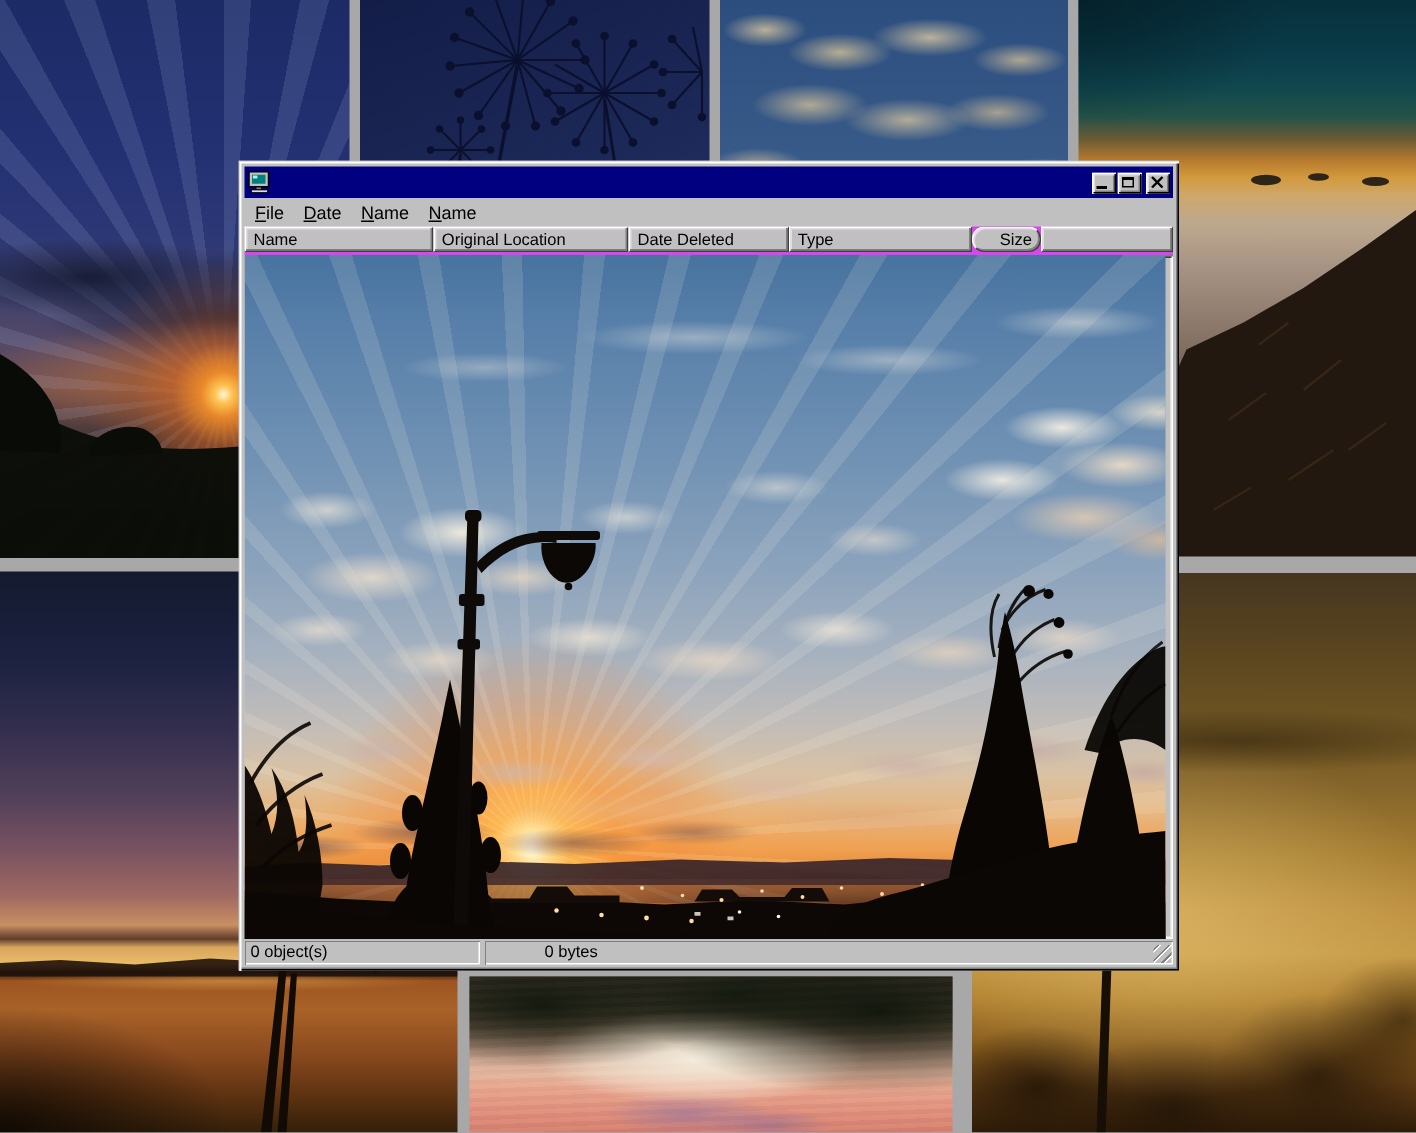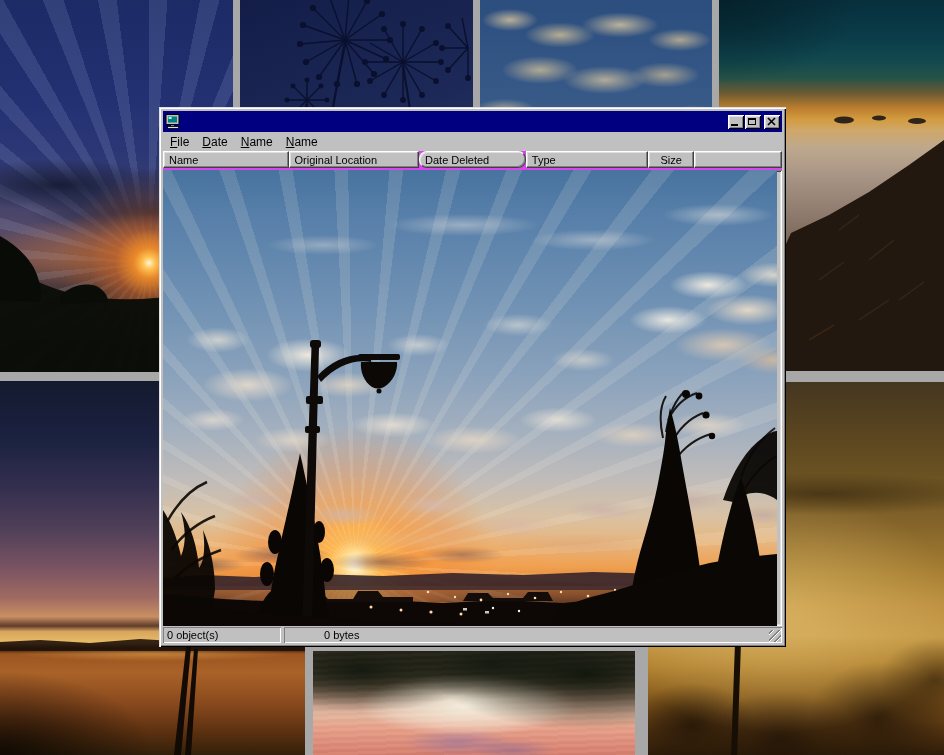--- a/index.html
+++ b/index.html
@@ -90,21 +90,21 @@
   .g-min{position:absolute;left:3px;bottom:3px;width:7px;height:2px;background:#000;}
   .g-max{position:absolute;left:3px;top:3px;width:8px;height:7px;border:1px solid #000;border-top-width:2px;box-sizing:border-box;}
   .g-x{position:absolute;left:3px;top:2px;}
   .menubar{height:18px;display:flex;align-items:flex-end;padding-left:1px;margin:0 1px;}
   .menu-item{font-size:12px;color:#000;padding:1px 7px 2px 6px;cursor:default;}
   .menu-item::first-letter{text-decoration:underline;}
   .headerrow{height:19px;display:flex;margin:0 1px;background:#d946ef;}
   .hcell{height:17px;box-sizing:border-box;background:#c0c0c0;font-size:11px;color:#000;
     padding:2px 5px 0 5px;border:1px solid;border-color:#fff #404040 #404040 #fff;
     box-shadow:inset -1px -1px 0 #808080,inset 1px 1px 0 #dfdfdf;overflow:hidden;white-space:nowrap;}
-  .hcell.right{text-align:center;}
+  .hcell.right{text-align:right;border-radius:8px;}
   .content{position:relative;height:456px;margin:0 1px;overflow:hidden;
     box-shadow:inset 1px 1px 0 #808080,inset -1px -1px 0 #fff,inset 2px 2px 0 #404040,inset -2px -2px 0 #dfdfdf;}
   .layer{position:absolute;left:0;top:0;width:614px;height:456px;}
   .photo-sky{background:
       radial-gradient(circle at 192px 394px,#fffdf0 0px,#fff3c4 6px,#ffd98a 13px,rgba(255,185,80,.95) 26px,rgba(250,150,55,.6) 56px,rgba(240,130,50,.3) 95px,transparent 140px),
       radial-gradient(320px 90px at 200px 400px,rgba(250,160,70,.55),transparent 72%),
       linear-gradient(180deg,#47739f 0%,#577fa9 10%,#6e90b3 28%,#8aa2bc 45%,#a5b1bf 58%,#c0bcba 68%,#d9c2a4 76%,#e7b57d 82%,#efa051 87%,#e08a3a 90%,#b06428 93%,#4a2a14 96%,#140c06 100%);}
   .photo-rays{background:repeating-conic-gradient(from -75deg at 192px 394px,rgba(255,246,228,.13) 0deg 2deg,rgba(255,246,228,0) 2deg 8deg);}
   .photo-clouds{background:
       radial-gradient(110px 16px at 300px 55px,rgba(233,230,224,.45),transparent 70%),
@@ -140,21 +140,21 @@
       radial-gradient(50px 14px at 600px 345px,rgba(191,164,158,.65),transparent 70%),
       radial-gradient(140px 18px at 250px 370px,rgba(232,181,131,.5),transparent 70%),
       radial-gradient(120px 16px at 420px 375px,rgba(219,162,117,.5),transparent 70%),
       radial-gradient(70px 14px at 120px 385px,rgba(138,95,82,.8),transparent 70%),
       radial-gradient(75px 14px at 220px 392px,rgba(147,95,76,.75),transparent 70%),
       radial-gradient(60px 12px at 40px 395px,rgba(125,86,74,.75),transparent 70%),
       radial-gradient(60px 12px at 300px 385px,rgba(154,106,80,.7),transparent 70%);}
   .statusbar{height:16px;display:flex;margin:1px 1px 0 1px;gap:3px;align-items:stretch;position:relative;}
   .spanel{box-shadow:inset 1px 1px 0 #808080,inset -1px -1px 0 #fff;
     font-size:11px;color:#000;padding:2px 4px 0 4px;box-sizing:border-box;white-space:nowrap;overflow:hidden;}
-  .spanel.one{width:118px;}
+  .spanel.one{width:157px;}
   .spanel.two{flex:1;padding-left:40px;}
   .grip{position:absolute;right:1px;bottom:1px;width:12px;height:12px;
     background:repeating-linear-gradient(135deg,transparent 0 2px,#808080 2px 3px,#fff 3px 4px,transparent 4px 5px);}
 </style>
 </head>
 <body>
 
 <div class="tile" id="tile-rays">
   <svg width="233" height="372" viewBox="0 0 233 372">
     <path d="M0,372 L0,262 C24,276 48,288 74,294 C110,302 150,300 190,294 C205,292 220,290 233,286 L233,372 Z" fill="#0b0d08" opacity=".97"></path>
@@ -313,21 +313,21 @@
   <div class="menubar">
       <span class="menu-item">File</span>
       <span class="menu-item">Date</span>
       <span class="menu-item">Name</span>
       <span class="menu-item">Name</span>
     </div>
 
   <div class="headerrow">
       <div class="hcell" style="width: 127px;">Name</div>
       <div class="hcell" style="width: 132px;">Original Location</div>
-      <div class="hcell" style="width: 108px; border-radius: 8px;">Date Deleted</div>
+      <div class="hcell" style="width: 108px;">Date Deleted</div>
       <div class="hcell" style="width: 124px;">Type</div>
       <div class="hcell right" style="width: 46px;">Size</div>
       <div class="hcell" style="width: 89px;"></div>
     </div>
 
   <div class="content">
     <div class="layer photo-sky"></div>
     <div class="layer photo-rays"></div>
     <div class="layer photo-clouds"></div>
     <svg class="layer" width="614" height="456" viewBox="0 0 614 456">

